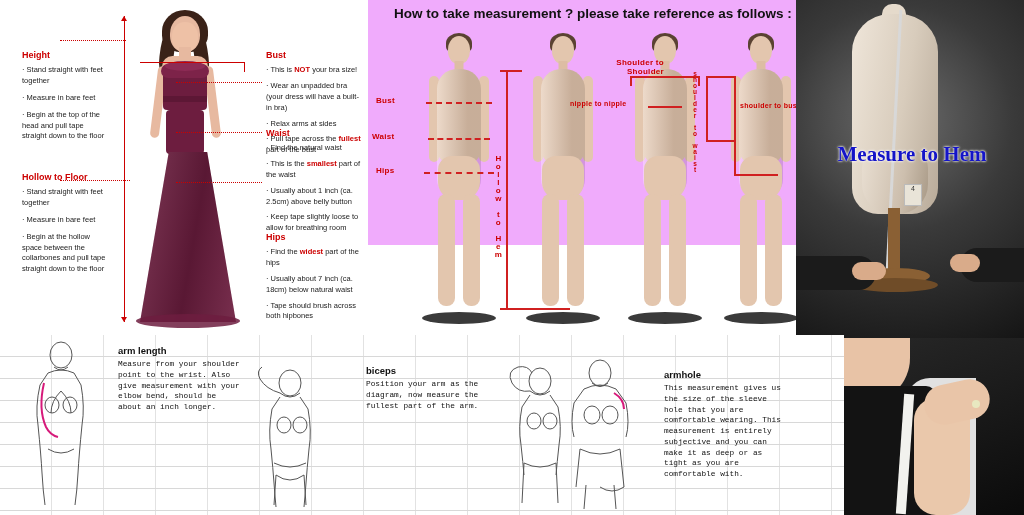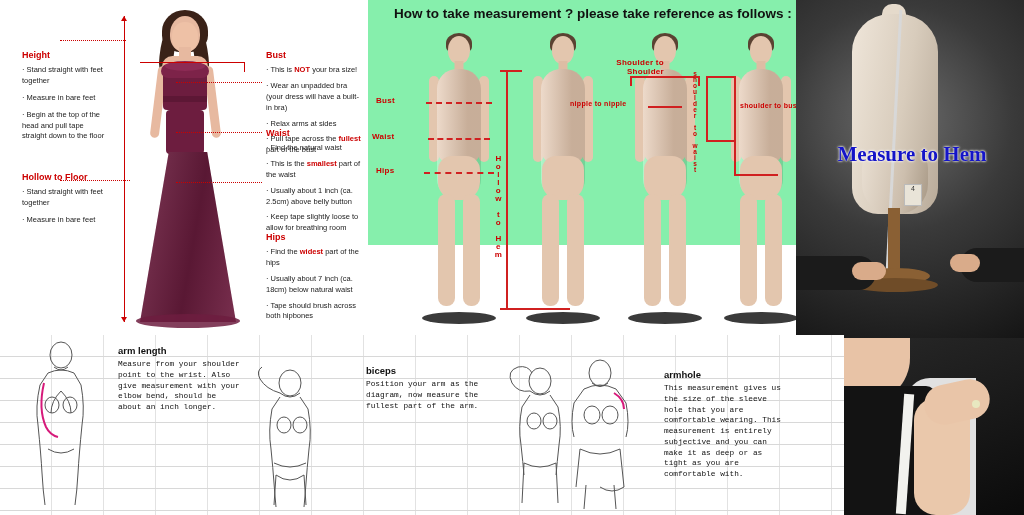--- a/index.html
+++ b/index.html
@@ -65,21 +65,21 @@
   .hline { position:absolute; height:1px; background:#cc0000; }
   .dotline { position:absolute; height:0; border-top:1px dotted #cc0000; }
   .arrow-up::before, .arrow-dn::after {
     content:""; position:absolute; left:-3px; border-left:3.5px solid transparent;
     border-right:3.5px solid transparent;
   }
   .arrow-up::before { top:0; border-bottom:5px solid #cc0000; }
   .arrow-dn::after { bottom:0; border-top:5px solid #cc0000; }
 
   
-  #panel-mannequins { left:368px; top:0; width:428px; height:245px; background:#86efac; }
+  #panel-mannequins { left:368px; top:0; width:428px; height:245px; background:#f0abfc; }
   .mq-title { position:absolute; left:26px; top:6px; font-size:13.5px; font-weight:bold; color:#111; }
   .mannequin { position:absolute; top:36px; width:86px; height:288px; }
   .mq-stand { position:absolute; left:50%; transform:translateX(-50%); bottom:0; width:74px; height:12px;
               background:#3a3a3a; border-radius:50%; }
   .mq-head { position:absolute; left:50%; transform:translateX(-50%); top:0; width:22px; height:28px;
              background:#e3c6ae; border-radius:50% 50% 46% 46%; }
   .mq-hair { position:absolute; left:50%; transform:translateX(-50%); top:-3px; width:26px; height:20px;
              background:#5a4232; border-radius:50% 50% 30% 30%; }
   .mq-neck { position:absolute; left:50%; transform:translateX(-50%); top:25px; width:9px; height:10px; background:#ddbda4; }
   .mq-torso{ position:absolute; left:50%; transform:translateX(-50%); top:33px; width:44px; height:96px;
@@ -204,20 +204,21 @@
         <div style="margin-top:6px;">· <span>Measure in bare feet</span></div>
         <div style="margin-top:6px;">· <span>Begin at the top of the head and pull tape straight down to the floor</span></div>
       </div>
     </div>
 
     <div class="abs" style="left:22px; top:172px; width:88px;">
       <div class="hdr-red">Hollow to Floor</div>
       <div class="tiny" style="margin-top:5px;">
         <div>· <span>Stand straight with feet together</span></div>
         <div style="margin-top:6px;">· <span>Measure in bare feet</span></div>
+        <div style="margin-top:6px;">· <span>Begin at the hollow space between the collarbones and pull tape straight down to the floor</span></div>
       </div>
     </div>
 
     <div class="abs" style="left:266px; top:50px; width:96px;">
       <div class="hdr-red">Bust</div>
       <div class="tiny" style="margin-top:5px;">
         <div>· This is <span class="red bold">NOT</span> your bra size!</div>
         <div style="margin-top:5px;">· <span>Wear an unpadded bra (your dress will have a built-in bra)</span></div>
         <div style="margin-top:5px;">· <span>Relax arms at sides</span></div>
         <div style="margin-top:5px;">· Pull tape across the <span class="red bold">fullest</span> part of the bust</div>

